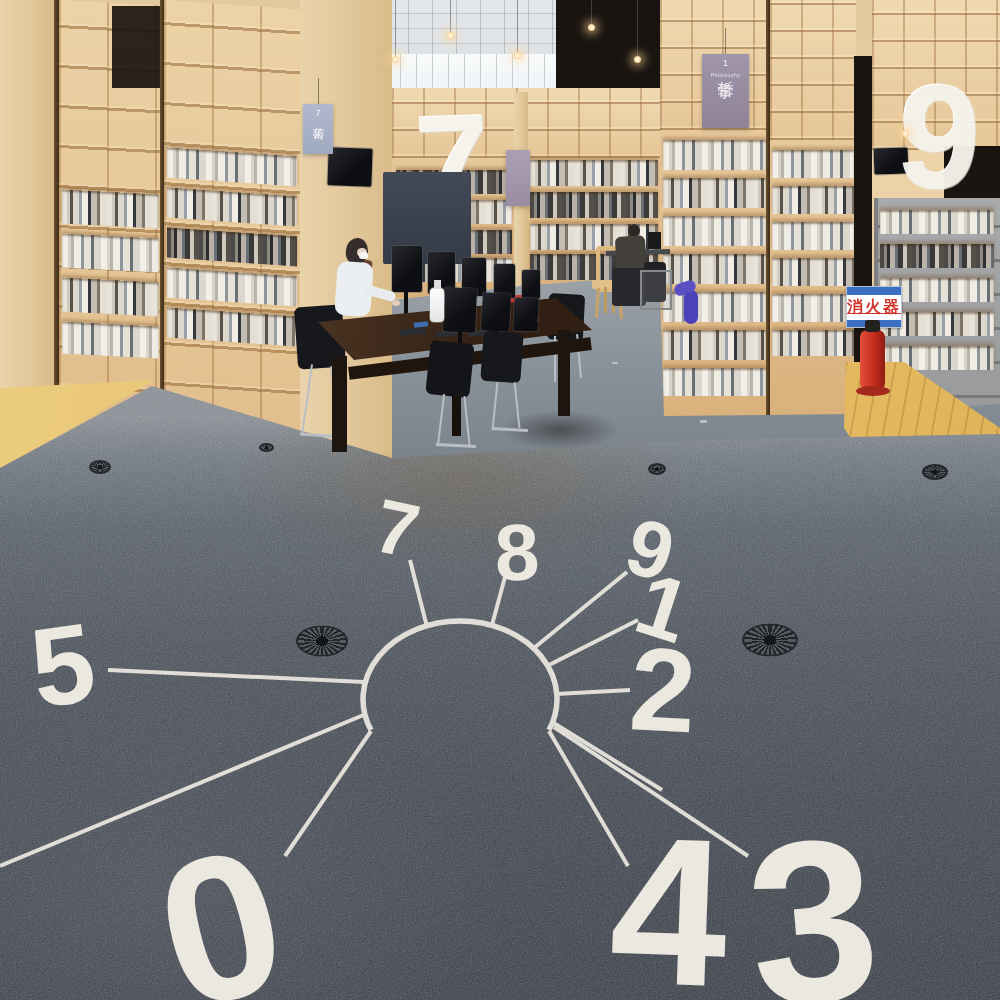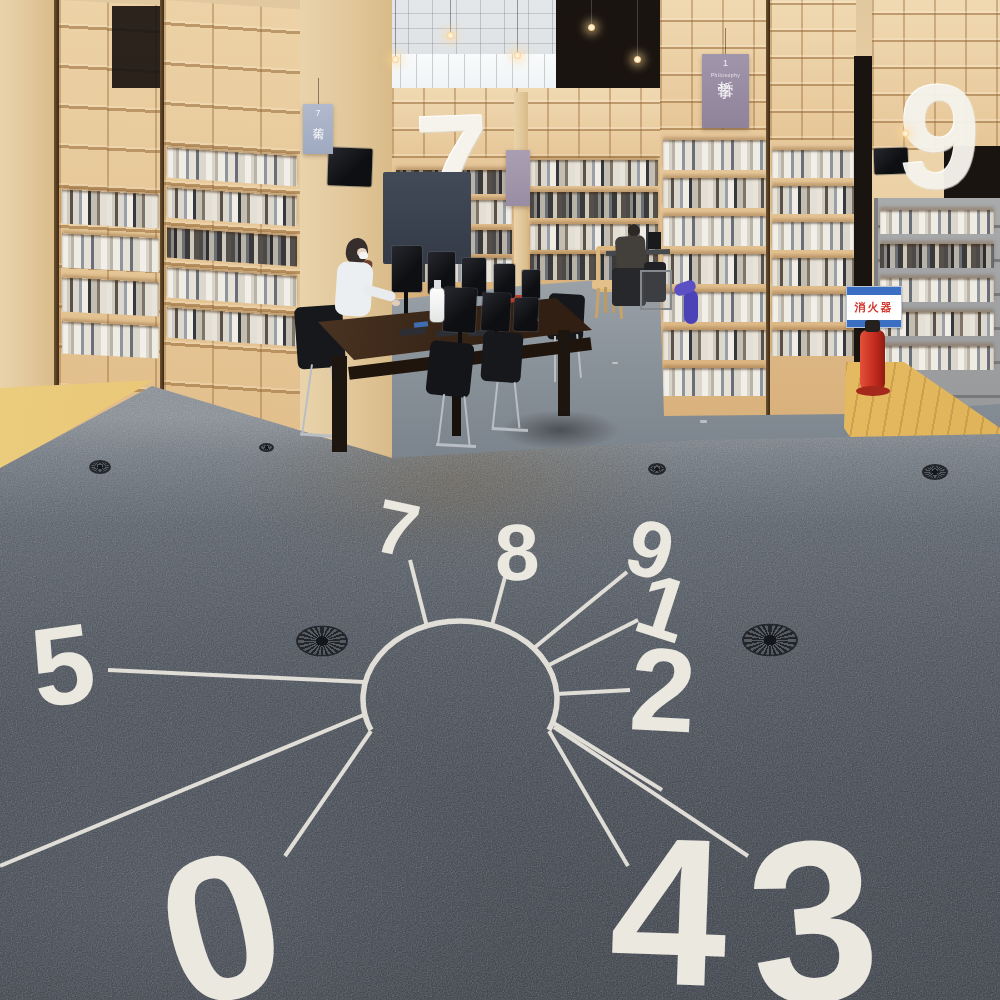--- a/index.html
+++ b/index.html
@@ -73,21 +73,21 @@
       repeating-linear-gradient(0deg,#77797b 0 3px,transparent 3px 34px),
       linear-gradient(#a8aaab,#96989a);
       border-left:4px solid #7d7f81;border-right:4px solid #7d7f81;}
 
   
   .fire-sign{background:#fff;border:1px solid #b9c4d4;display:flex;flex-direction:column;
              box-shadow:0 1px 2px rgba(0,0,0,.3);}
   .fire-sign .bar{height:8px;background:#3a6fc4;}
   .fire-sign .bar.bottom{height:7px;}
   .fire-sign .label{flex:1;display:flex;align-items:center;justify-content:center;
-      color:#d0342a;font-weight:700;font-size:11px;letter-spacing:2px;}
+      color:#d0342a;font-weight:700;font-size:16px;letter-spacing:2px;text-decoration:underline;}
   .ext-body{background:linear-gradient(90deg,#e4503a,#c22a1c 60%,#8f1d12);border-radius:7px;}
   .chrome{background:#b9bec4;}
   .monitor{background:linear-gradient(135deg,#26282e 0%,#0e0f12 60%);border-radius:2px;
            box-shadow:0 0 0 1px rgba(90,95,105,.4);}
   .mstand{background:#0d0e10;}
 
   
   .carpet{clip-path:polygon(0 468px,152px 386px,392px 458px,560px 448px,700px 440px,1000px 434px,1000px 1000px,0 1000px);
     background:
       radial-gradient(ellipse 320px 130px at 460px 480px,rgba(110,90,60,.38),transparent 70%),

